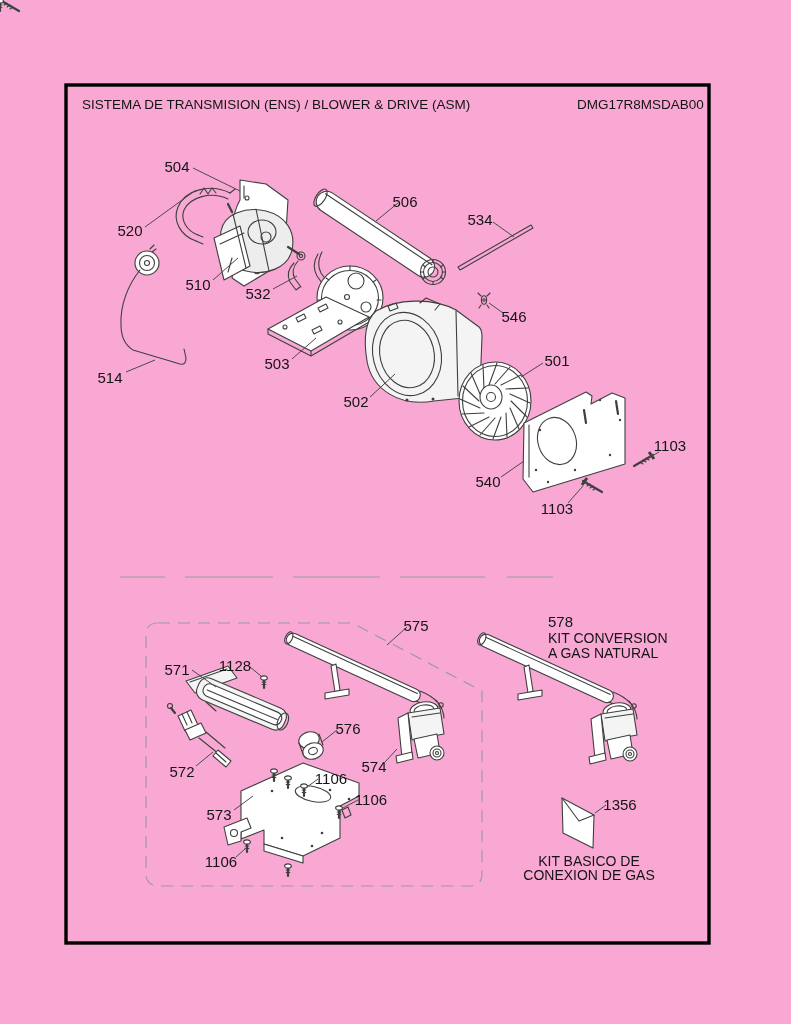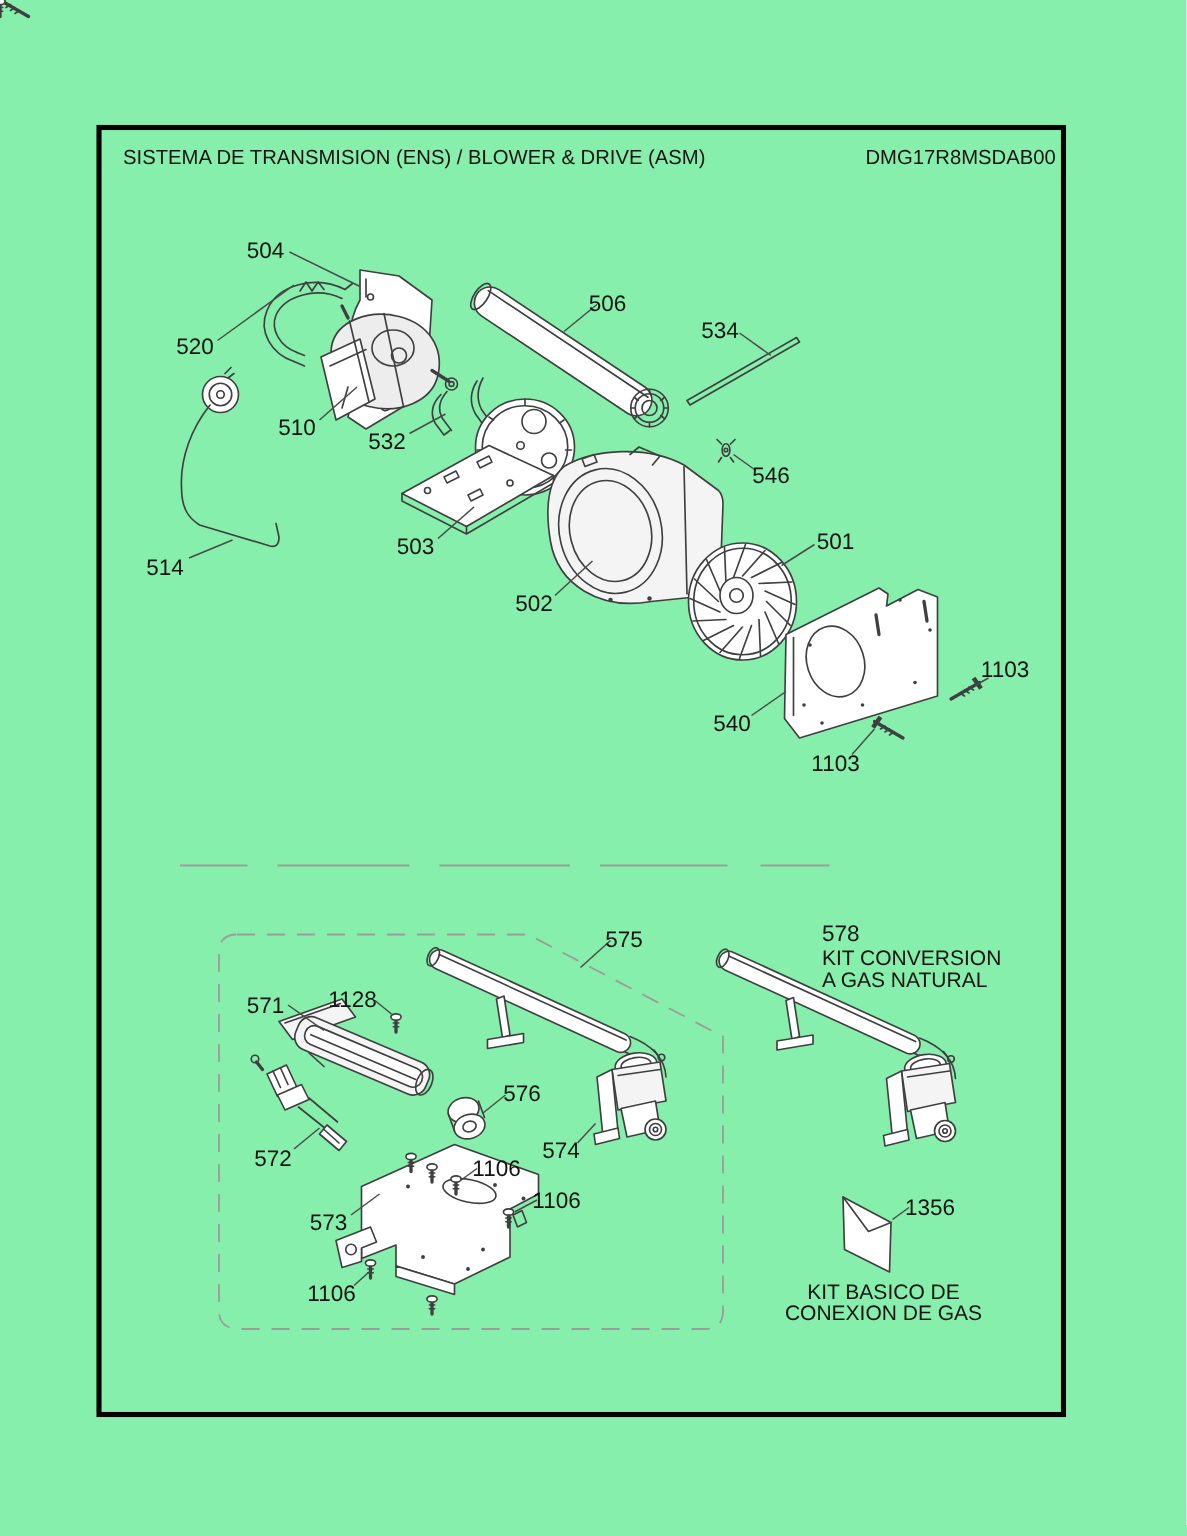--- a/index.html
+++ b/index.html
@@ -1,16 +1,16 @@
 <!DOCTYPE html>
 <html><head>
 <meta charset="utf-8">
 <style>
   html,body{margin:0;padding:0;background:#ffffff;}
-  .page{position:relative;width:791px;height:1024px;background:#86efac;overflow:hidden;
+  .page{position:relative;width:791px;height:1024px;background:#f9a8d4;overflow:hidden;
         font-family:"Liberation Sans","DejaVu Sans",sans-serif;}
   svg{position:absolute;left:0;top:0;}
   svg text{font-family:"Liberation Sans","DejaVu Sans",sans-serif;fill:#141414;}
   .lbl{font-size:15px;}
   .cap{font-size:14px;}
   .hdr{font-size:13.5px;}
   .s{stroke:#3f3f3f;fill:none;stroke-width:1.1;stroke-linecap:round;stroke-linejoin:round;}
   .s2{stroke:#3f3f3f;fill:none;stroke-width:2.2;stroke-linecap:round;}
   .f{fill:#f4f4f4;stroke:#3f3f3f;stroke-width:1.1;stroke-linejoin:round;}
   .fw{fill:#ffffff;stroke:#3f3f3f;stroke-width:1.1;stroke-linejoin:round;}

